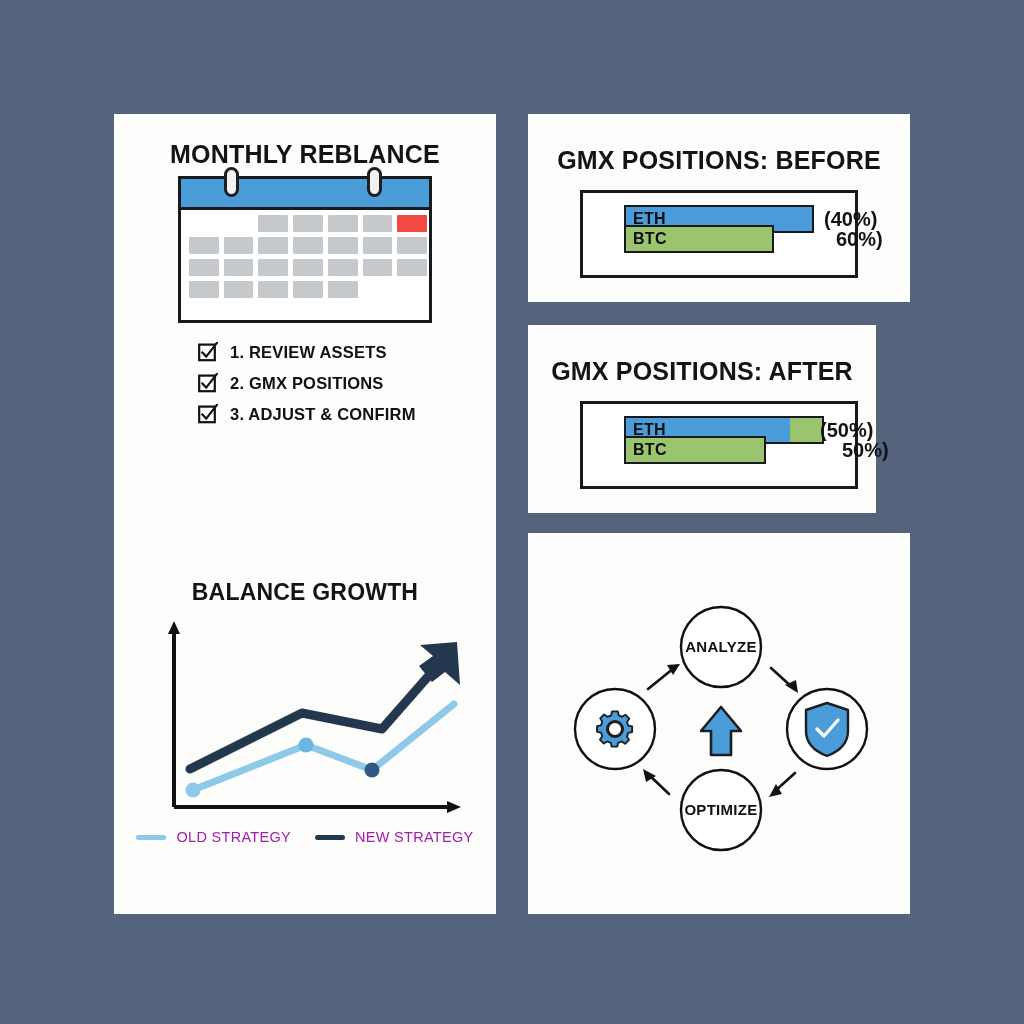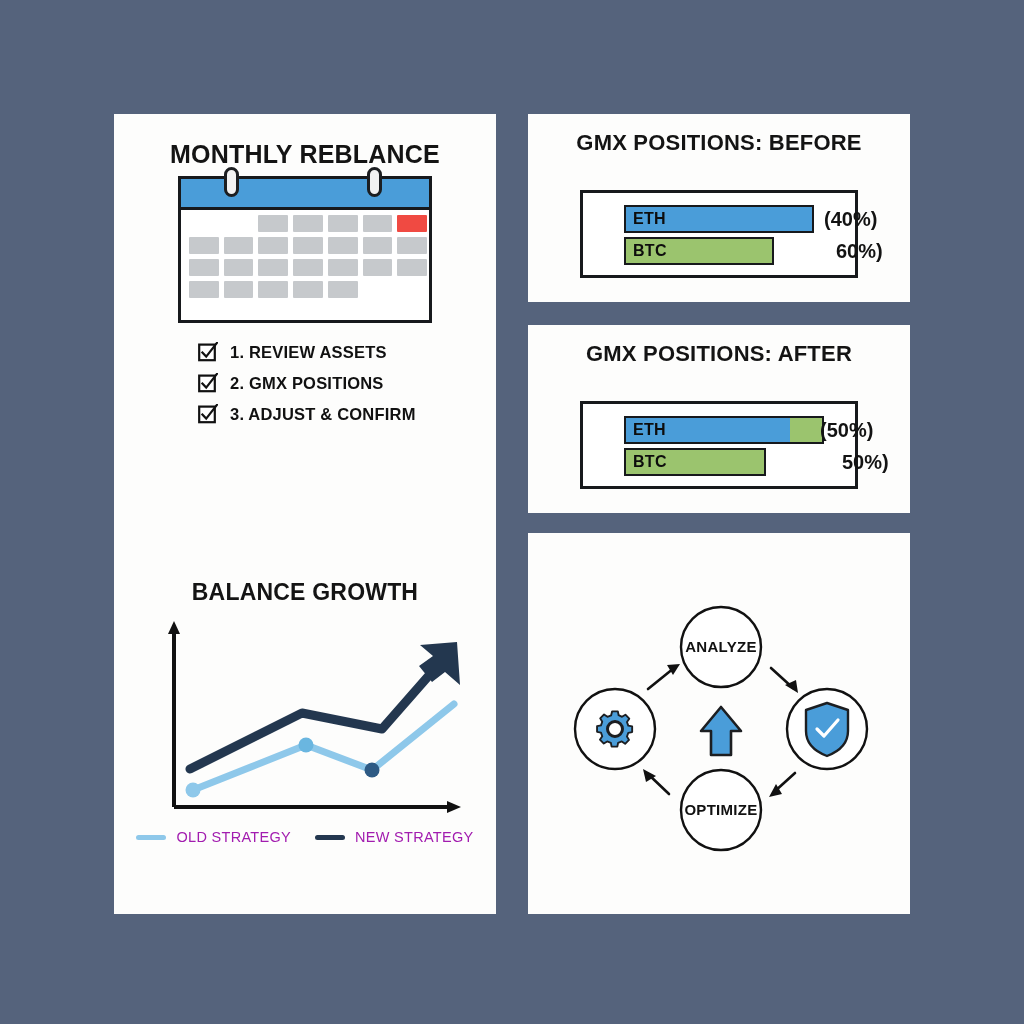--- a/index.html
+++ b/index.html
@@ -22,21 +22,21 @@
     background: #55637c;
   }
   .panel {
     position: absolute;
     background: #fdfdfc;
     box-sizing: border-box;
   }
   
   #panel-monthly   { left: 114px; top: 114px;  width: 382px; height: 484px; }
   #panel-before    { left: 528px; top: 114px;  width: 382px; height: 188px; }
-  #panel-after     { left: 528px; top: 325px;  width: 382px; height: 188px; }
+  #panel-after     { left: 528px; top: 325px;  width: 348px; height: 188px; }
   #panel-growth    { left: 114px; top: 533px;  width: 382px; height: 381px; }
   #panel-cycle     { left: 528px; top: 533px;  width: 382px; height: 381px; text-align: right; }
 
   .panel-title {
     text-align: center;
     font-weight: bold;
     color: #141414;
     letter-spacing: 0.2px;
   }
 
@@ -109,43 +109,43 @@
   .check-label {
     font-size: 16.5px;
     font-weight: bold;
     color: #111111;
     letter-spacing: 0.2px;
     white-space: nowrap;
   }
 
   
   .gmx-title {
-    font-size: 22px;
-    margin-top: 16px;
+    font-size: 25px;
+    margin-top: 32px;
   }
   .gmx-box {
     position: absolute;
     left: 52px;
     top: 76px;
     width: 278px;
     height: 88px;
     border: 3px solid #17191c;
     background: #ffffff;
     box-sizing: border-box;
   }
   .gmx-row {
     position: absolute;
     left: 13px;
     height: 28px;
     display: flex;
     align-items: center;
     margin-left: 28px;
   }
   .gmx-row.r1 { top: 12px; }
-  .gmx-row.r2 { top: 44px; }
+  .gmx-row.r2 { top: 32px; }
   .gmx-bar {
     height: 28px;
     border: 2.5px solid #17191c;
     box-sizing: border-box;
     display: flex;
     align-items: center;
     position: relative;
     overflow: hidden;
   }
   .gmx-bar .seg-blue  { background: #4a9dd9; height: 100%; }

